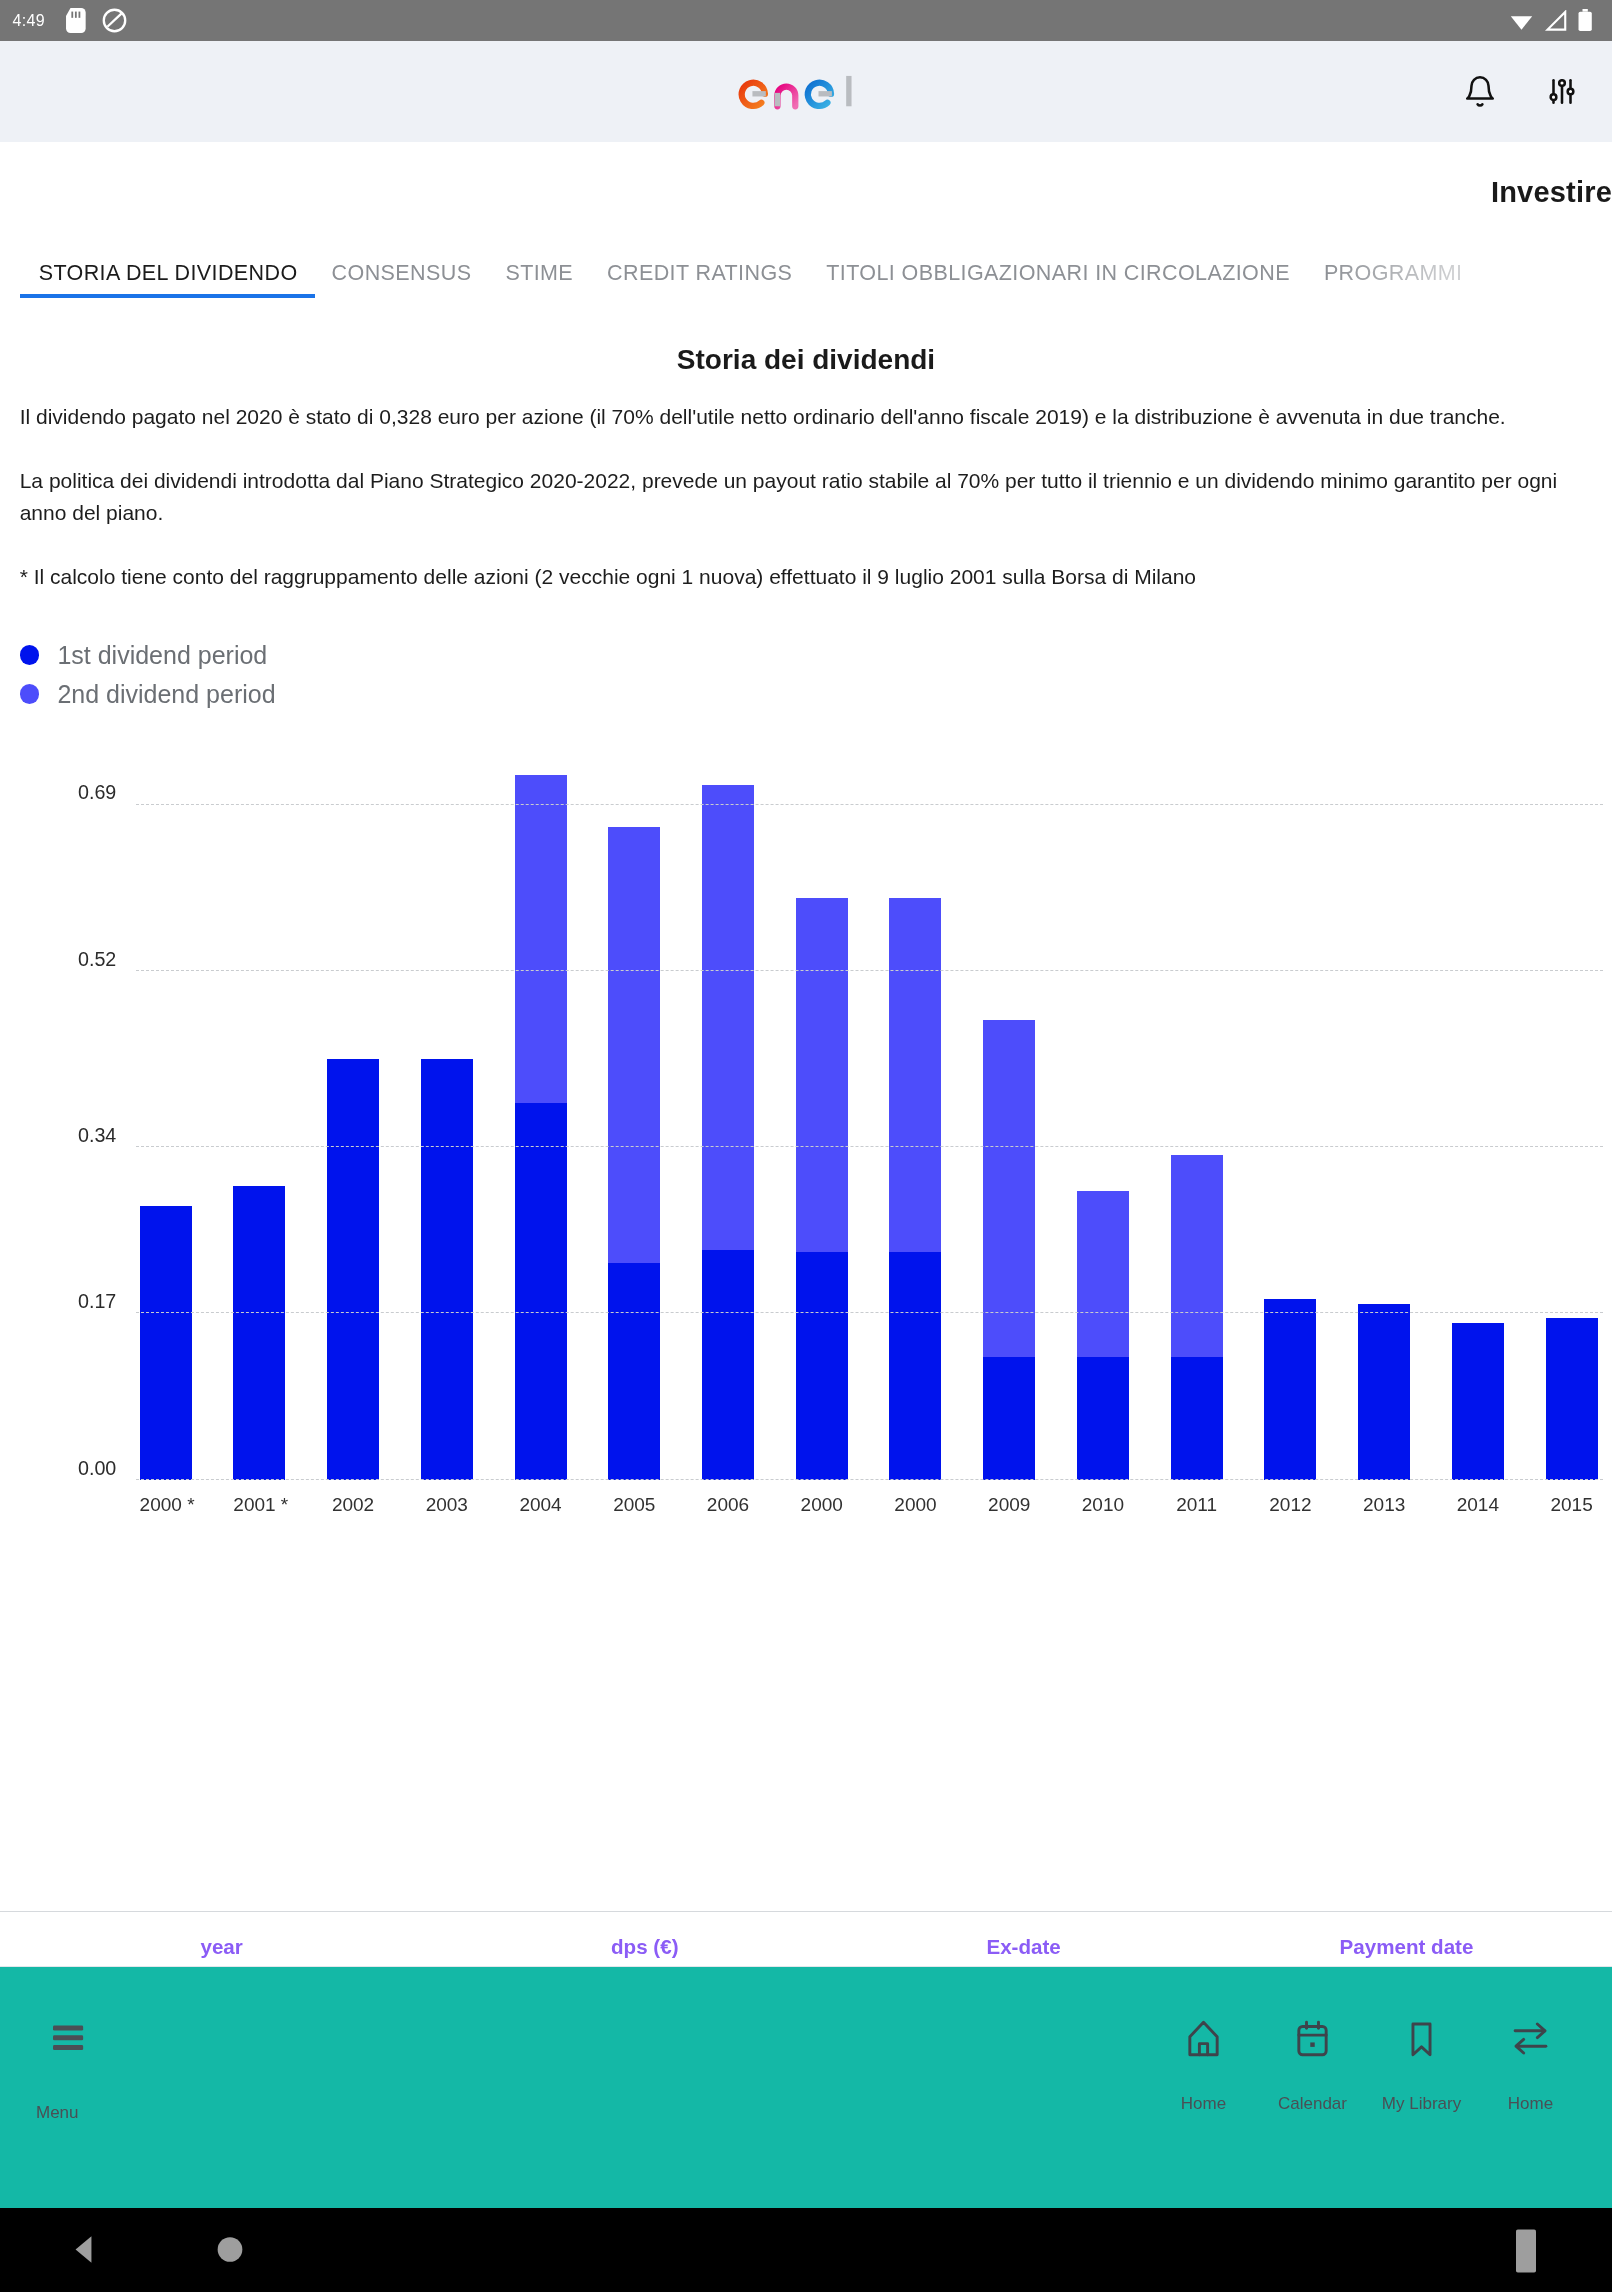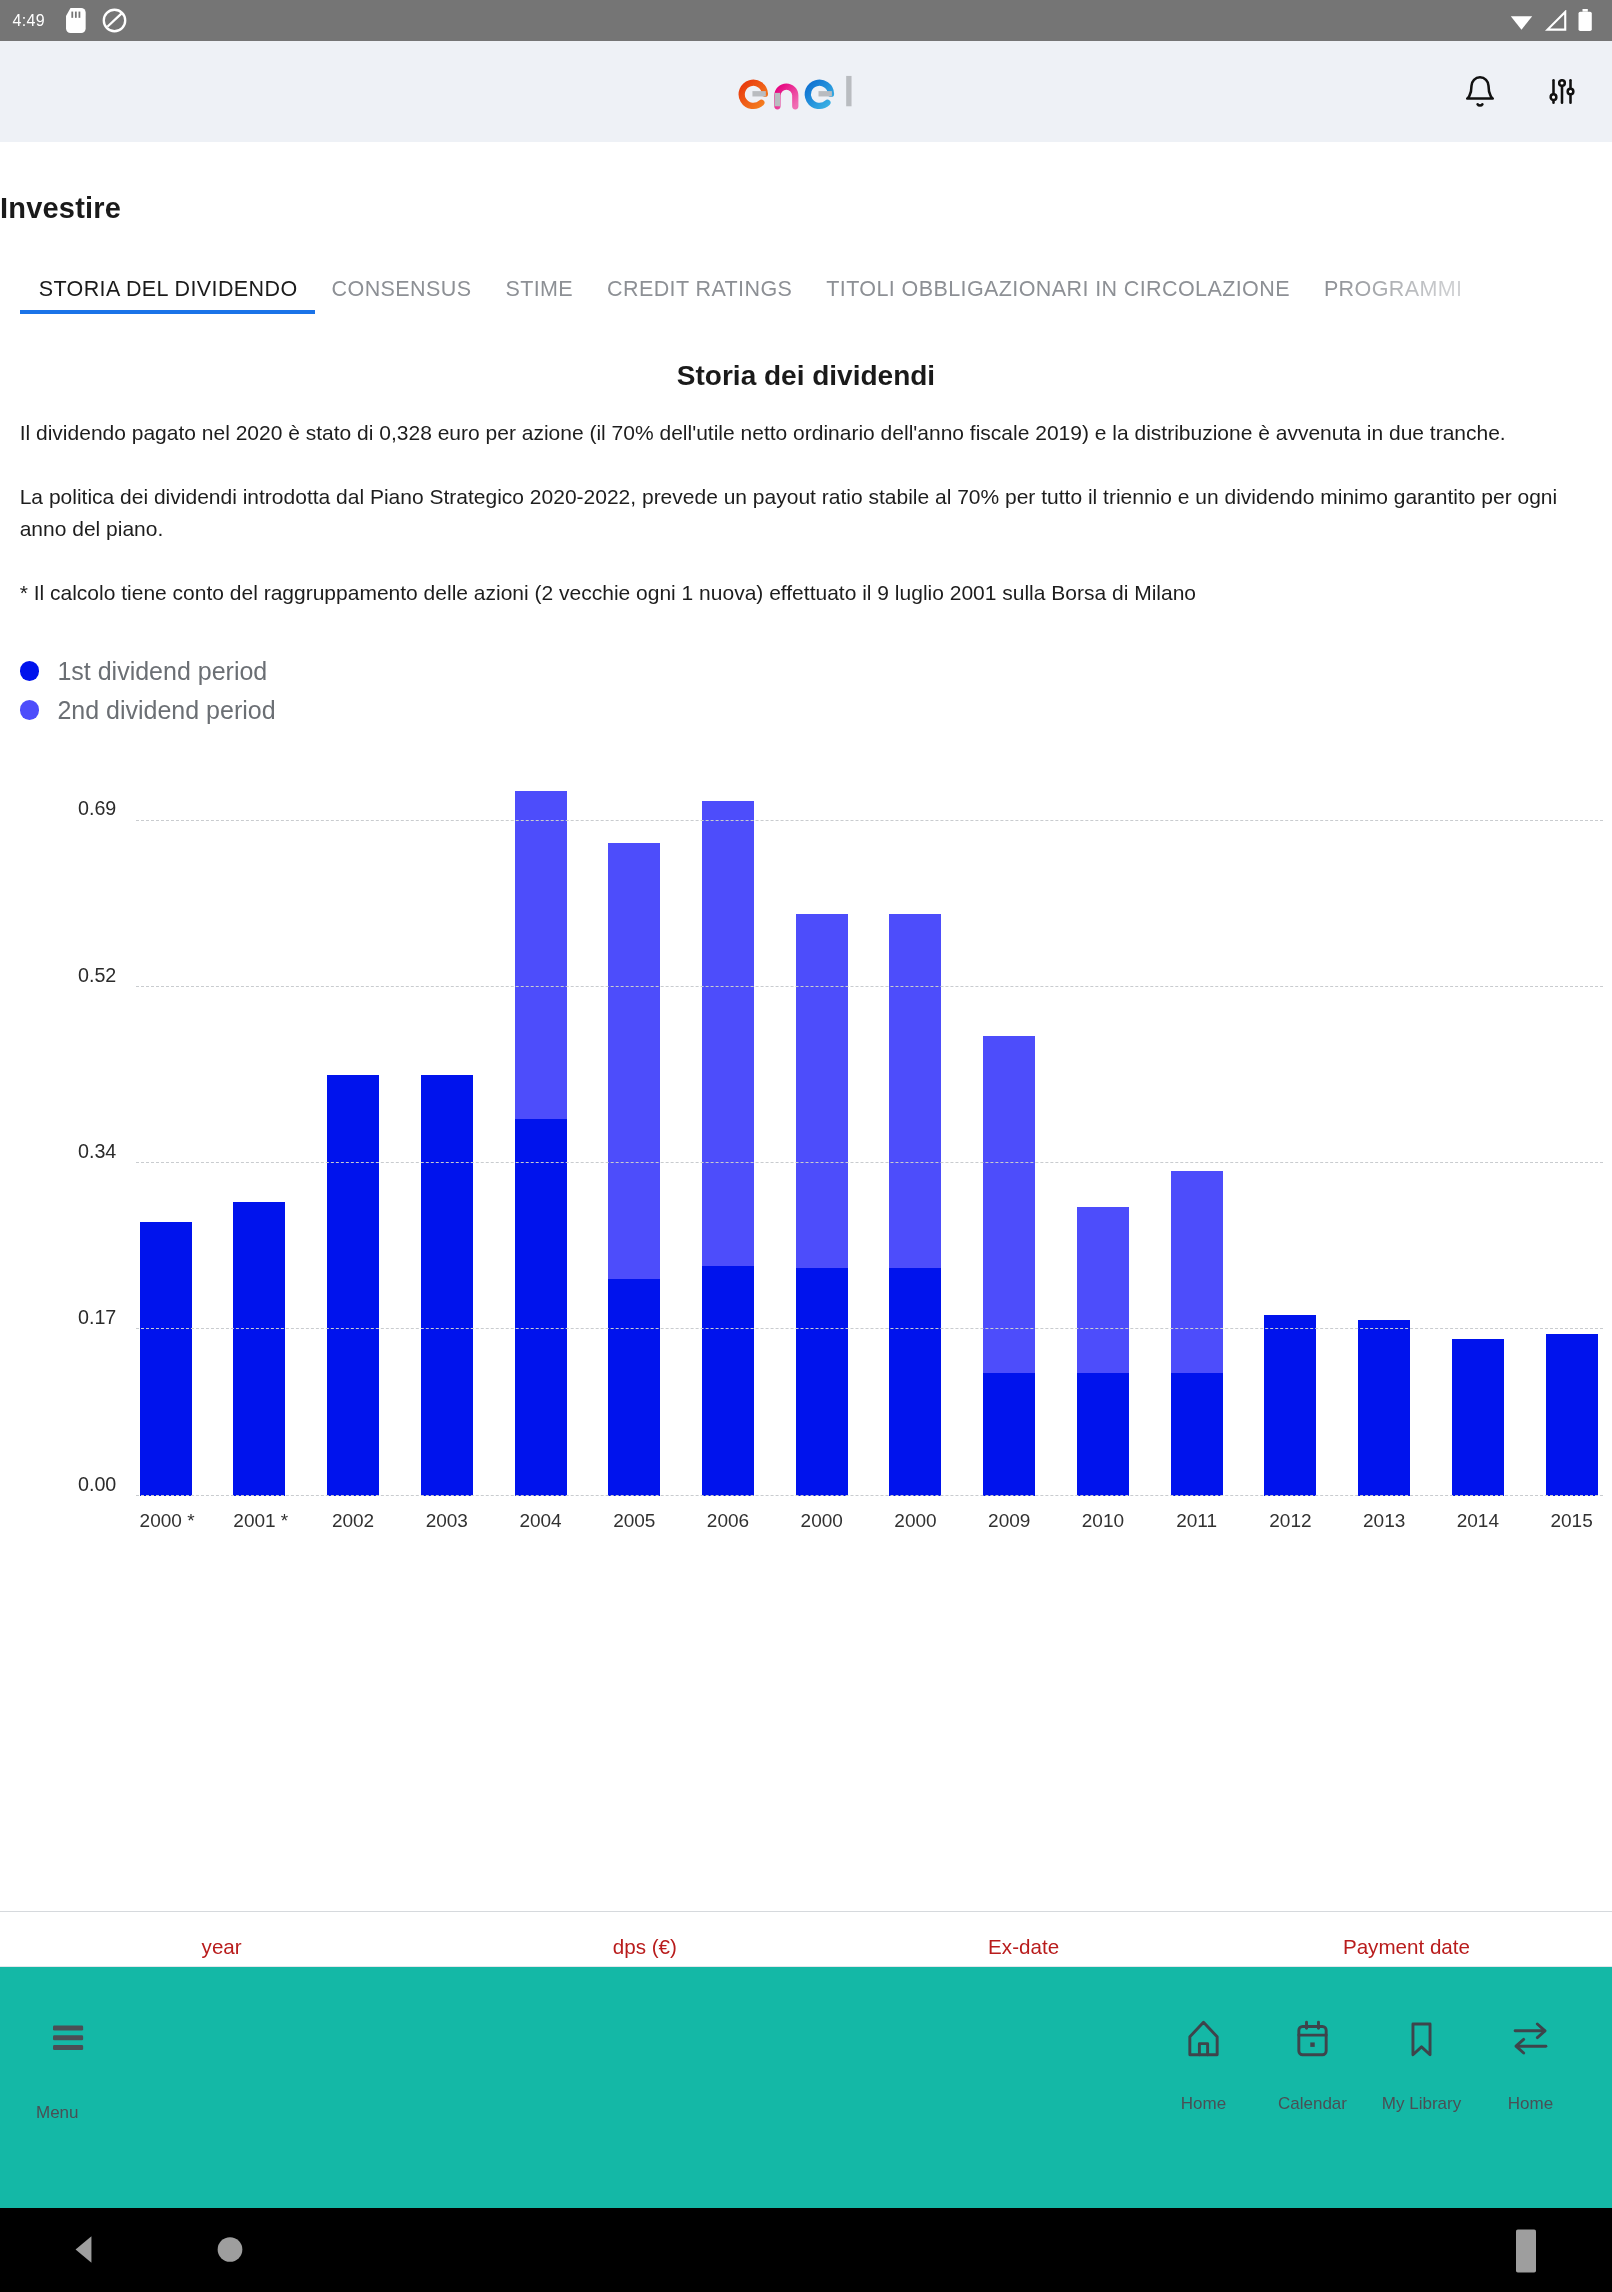--- a/index.html
+++ b/index.html
@@ -30,22 +30,22 @@
   .header-actions {
     position:absolute; right:30px; top:50%; transform:translateY(-50%);
     display:flex; align-items:center; gap:41px;
   }
   .hdr-btn { width:41px; height:41px; display:flex; align-items:center; justify-content:center; cursor:pointer;}
 
   
   .page { position:absolute; top:142px; left:0; width:1612px; height:1823px; background:#fff; overflow:hidden;}
 
   .page-title {
-    text-align:left; font-size:29px; font-weight:700; color:#1a1a1a;
-    margin-top:50px; letter-spacing:0.2px;
+    text-align:right; font-size:29px; font-weight:700; color:#1a1a1a;
+    margin-top:34px; letter-spacing:0.2px;
   }
 
   
   .tabs-outer { position:relative; margin-top:30px; height:64px; }
   .tabs {
     display:flex; align-items:flex-end; gap:0; height:59px;
     white-space:nowrap; padding-left:19.7px;
   }
   .tab {
     font-size:21.5px; color:#8d9095; letter-spacing:0.4px; padding:0 17px 12.5px 17px;
@@ -102,21 +102,21 @@
   .xlabels {
     position:absolute; left:136px; right:9px; top:768px;
     display:flex; justify-content:space-between; padding:0 5.4px 0 3.6px;
   }
   .xlab { width:52px; text-align:center; font-size:19px; color:#313131; white-space:nowrap; }
 
   
   .table-block { position:absolute; left:0; right:0; top:1769px; }
   .dtable { width:100%; border-collapse:collapse; }
   .dtable th, .dtable td {
-    text-align:center; font-size:20.6px; font-weight:400; color:#b91c1c;
+    text-align:center; font-size:20.6px; font-weight:700; color:#8b5cf6;
     padding:19.7px 0; border-top:1.8px solid #d6d9dd; border-bottom:1.8px solid #d6d9dd;
   }
   .dtable th { padding:23px 0; }
   .dtable col.c1 { width:27.5%; } .dtable col.c2 { width:25%; }
   .dtable col.c3 { width:22%; }   .dtable col.c4 { width:25.5%; }
 
   
   .bottom-bar {
     position:absolute; top:1966px; left:0; width:1612px; height:242px;
     background:#14b8a6; border-top:0.9px solid #e2e6eb;

